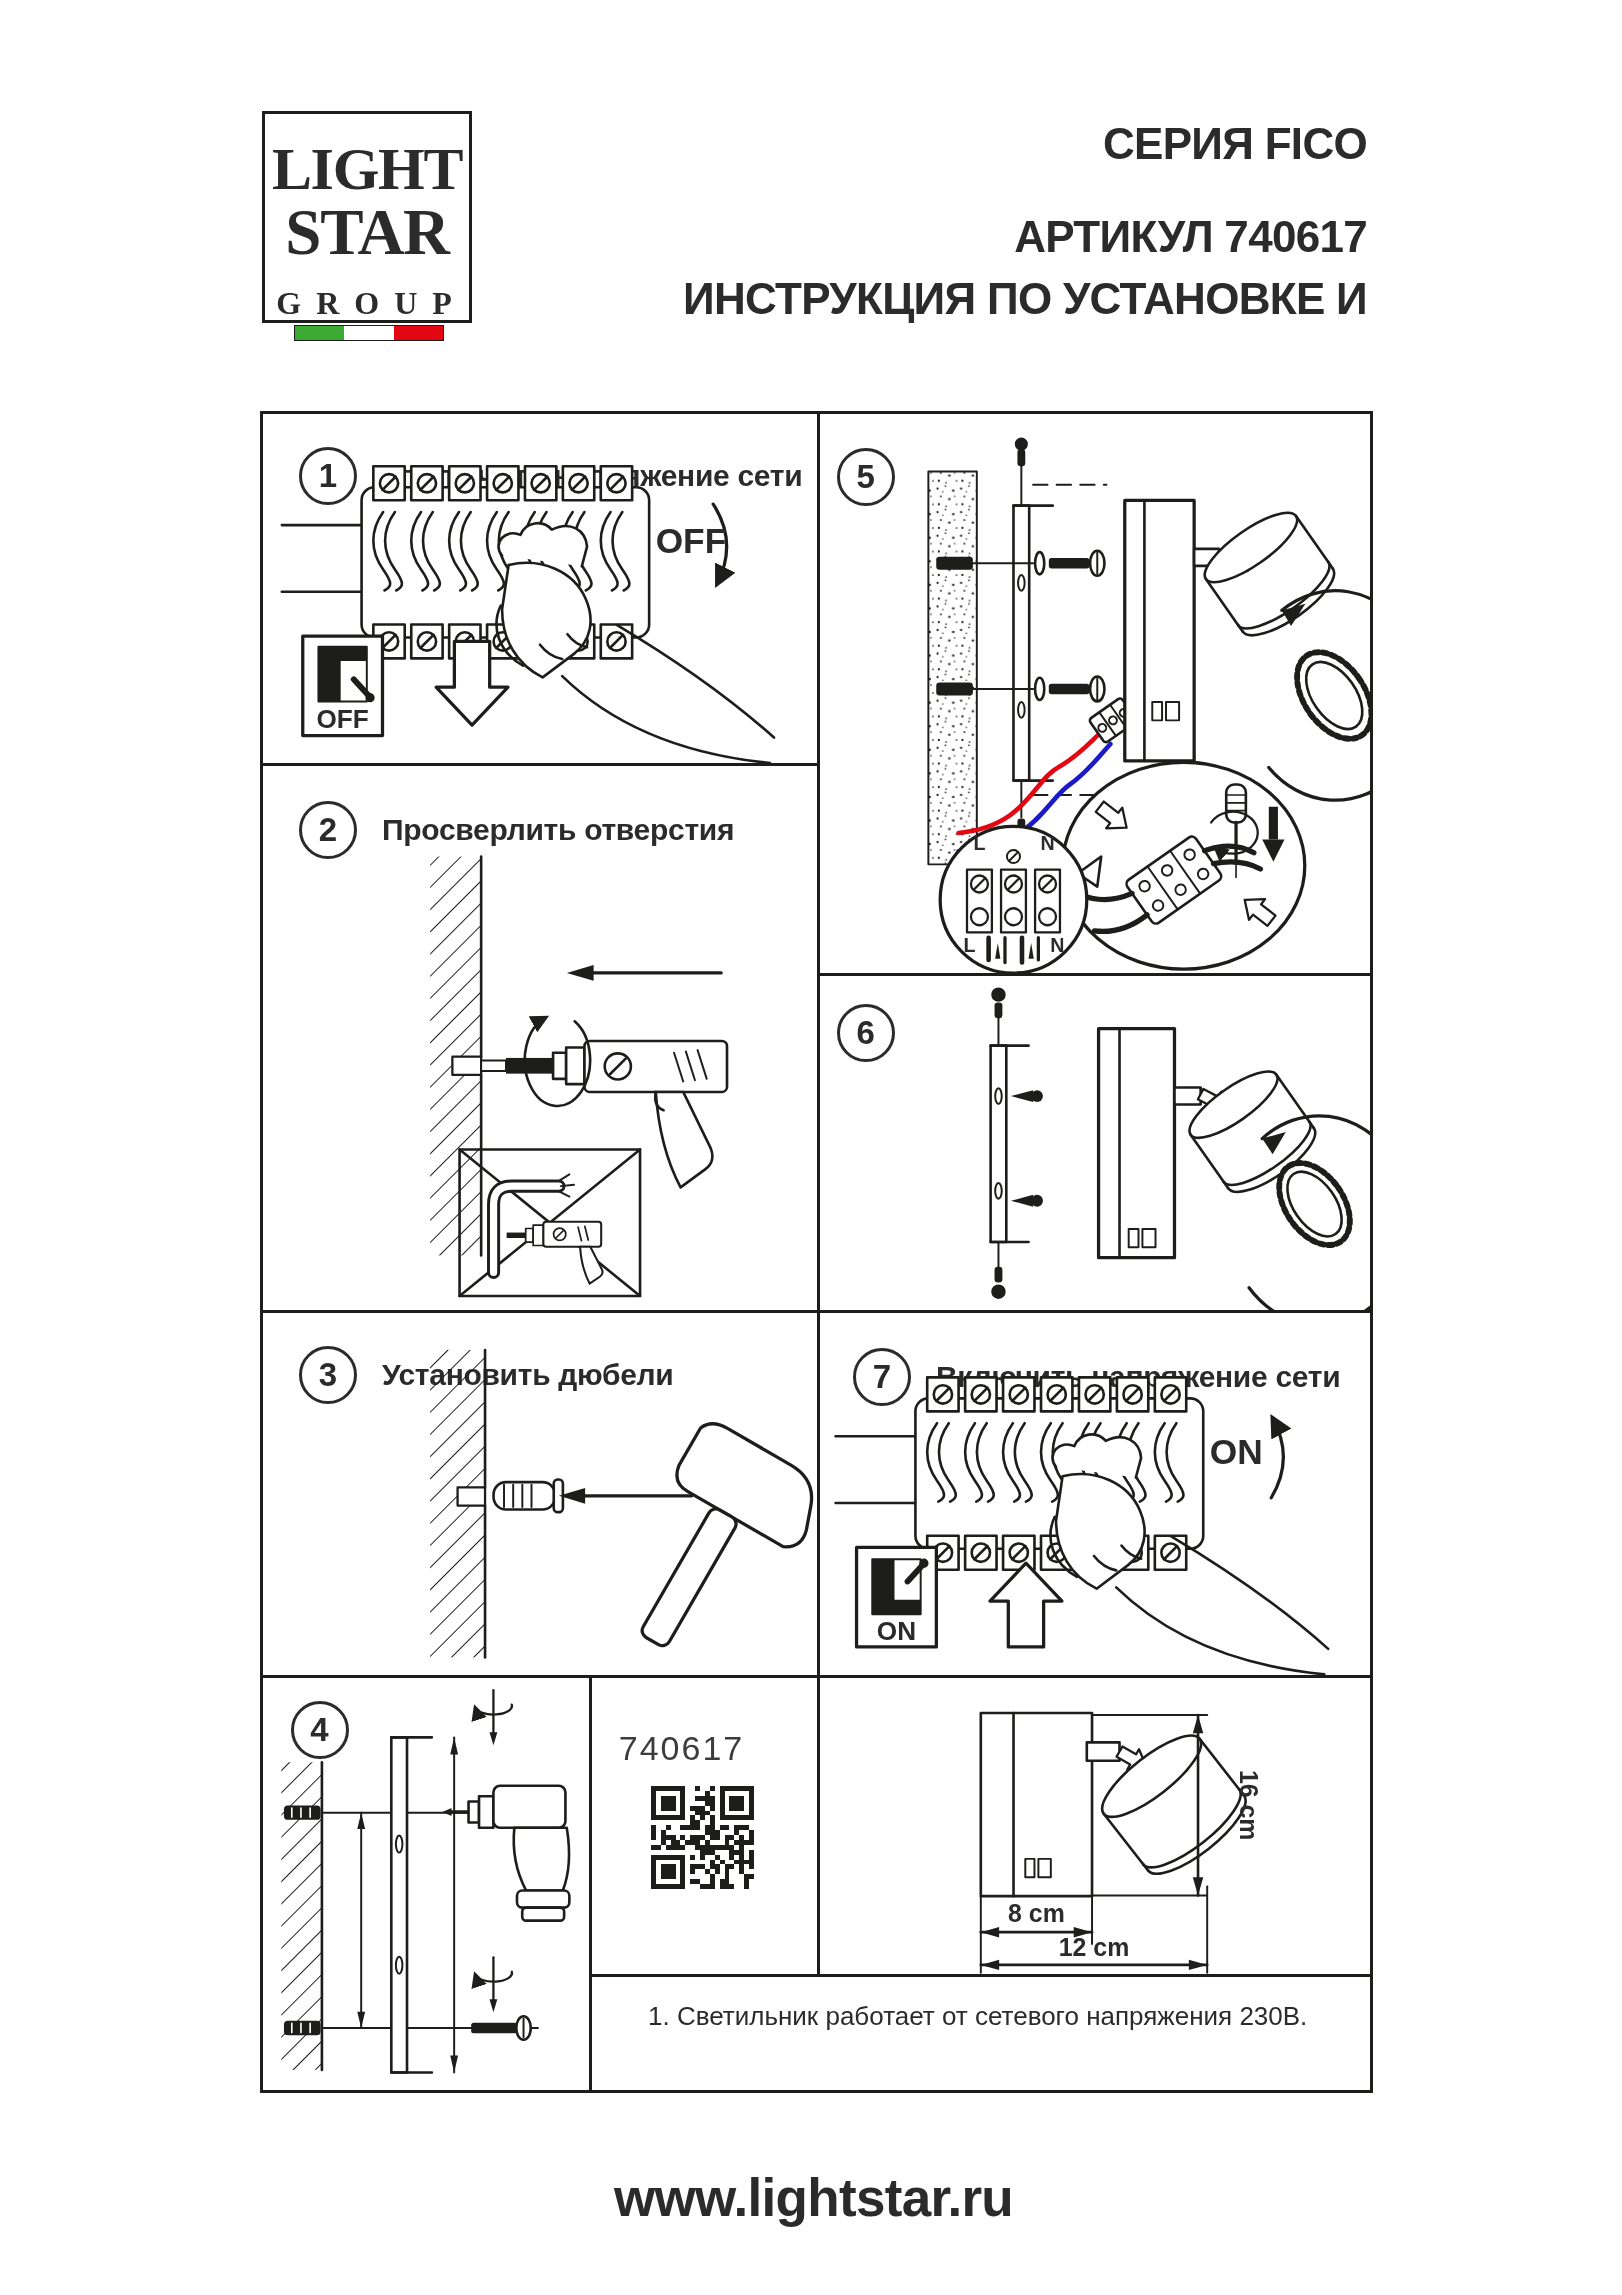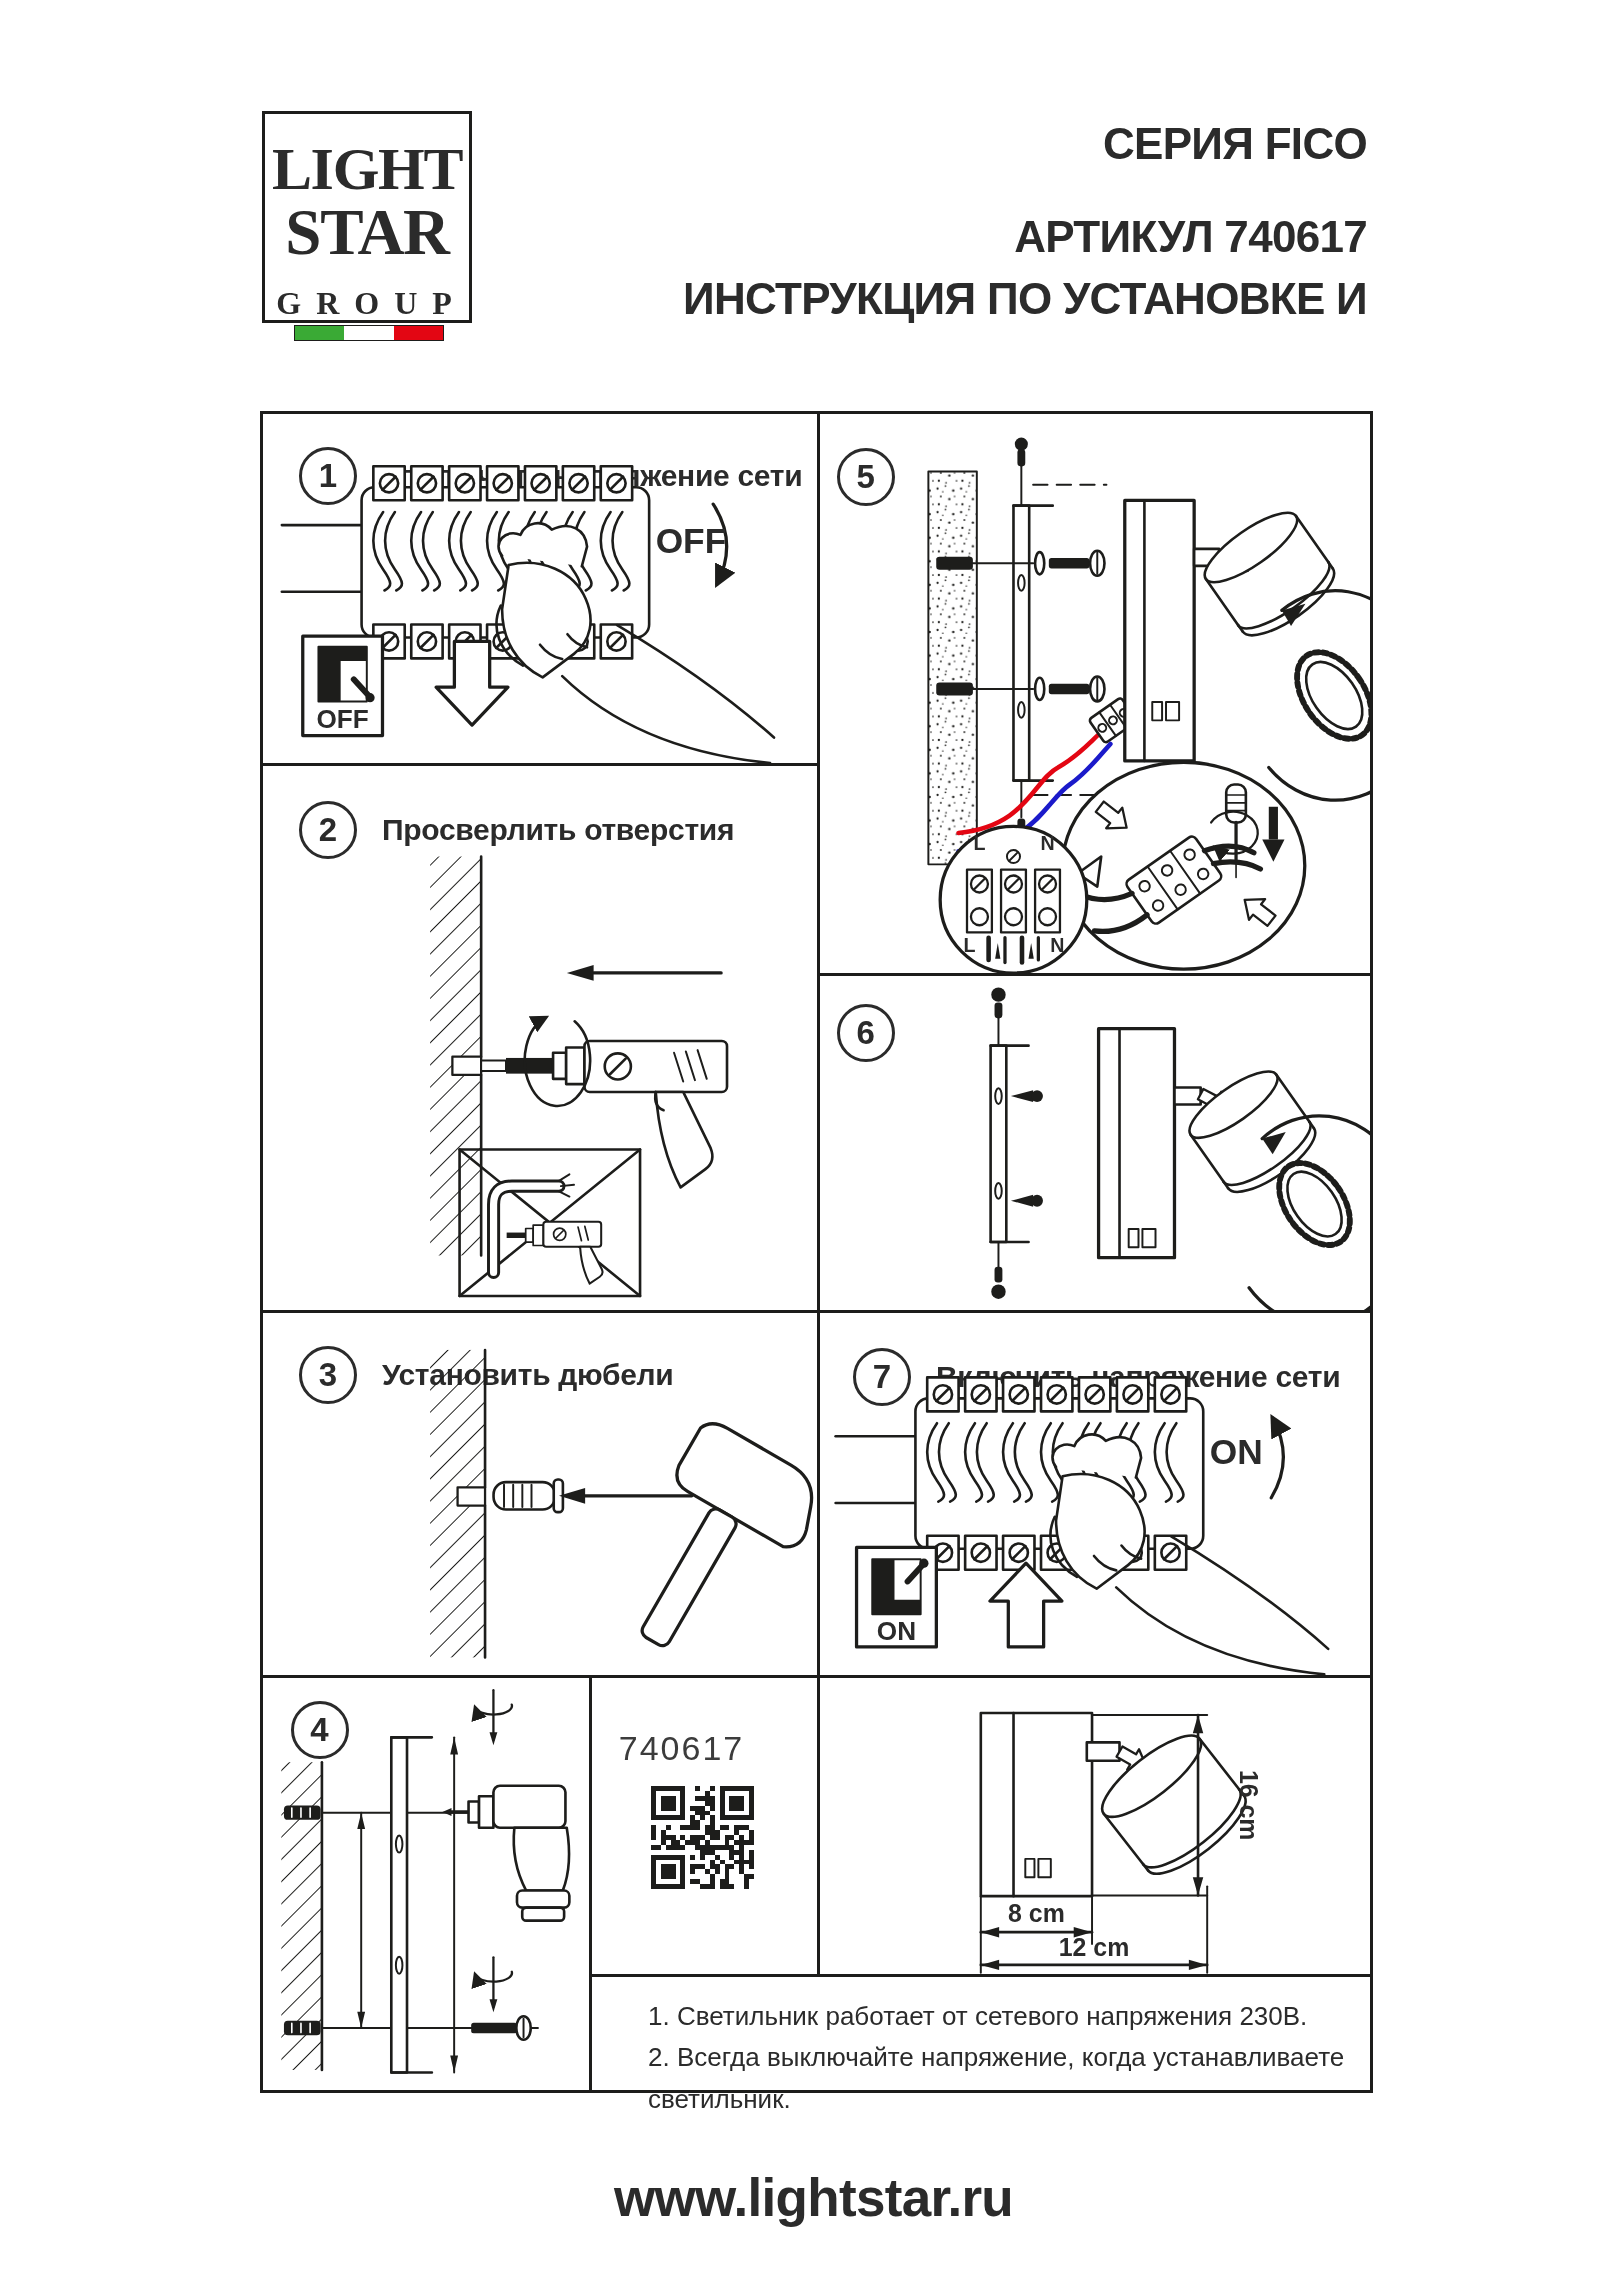--- a/index.html
+++ b/index.html
@@ -789,19 +789,18 @@
         <path d="M278,432 278,448 250,440 z M568,432 568,448 596,440 z" fill="#1d1d1b" stroke="none"></path>
       </g>
       <text x="335" y="374" font-size="38" font-weight="700" fill="#2b2b2b" text-anchor="middle">8 cm</text>
       <text x="423" y="426" font-size="38" font-weight="700" fill="#2b2b2b" text-anchor="middle">12 cm</text>
       <text transform="translate(646,196) rotate(90)" font-size="38" font-weight="700" fill="#2b2b2b" text-anchor="middle">16 cm</text>
     </svg>
   </div>
 
   <div class="cell notes" style="left:326px;top:1562px;width:794px;height:115px;margin-left:25px;">
     <div>1. Светильник работает от сетевого напряжения 230В.</div>
-    <div>2. Всегда выключайте напряжение, когда устанавливаете светильник.</div>
   </div>
 
 </div>
 
 <div class="abs site">www.lightstar.ru</div>
 
 
 </body></html>

